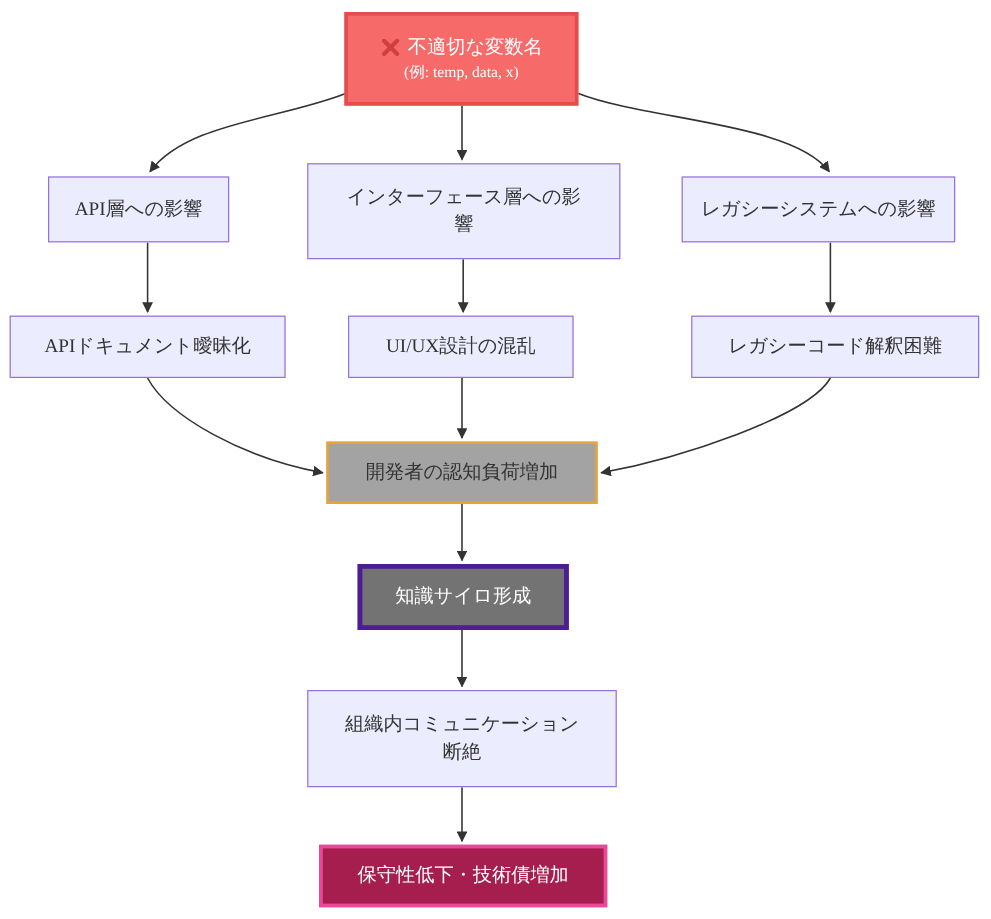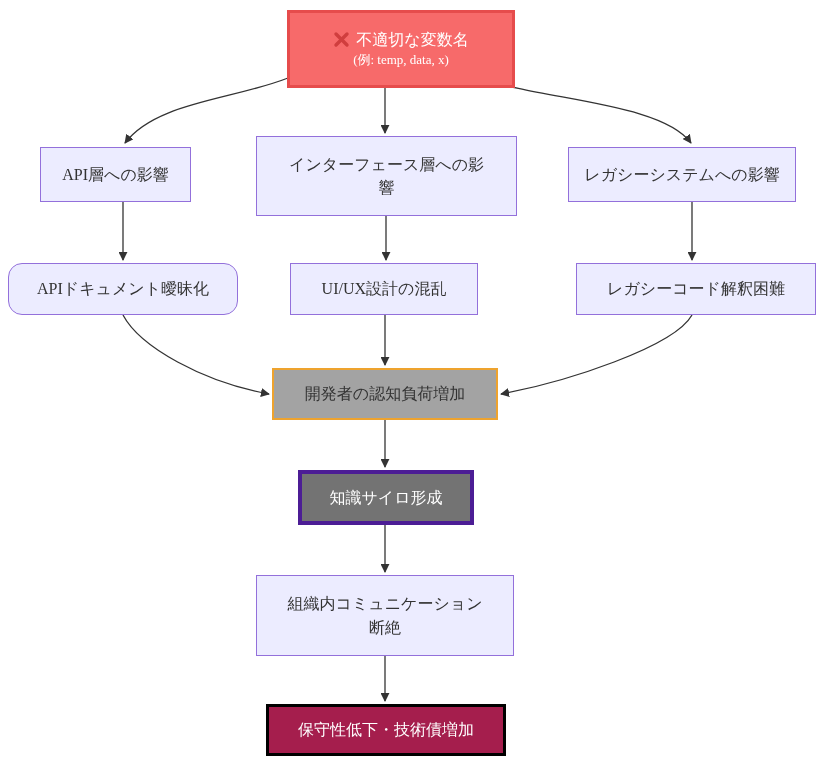--- a/index.html
+++ b/index.html
@@ -14,29 +14,29 @@
     position:absolute; box-sizing:border-box;
     display:flex; align-items:center; justify-content:center;
     text-align:center; font-size:16px; line-height:1.45; color:#333333;
     padding:6px 12px;
   }
   .node .lbl { display:inline-block; }
   .node.lavender { background:#ECECFF; border:1px solid #9370DB; }
   .node.red    { background:#F76A6A; border:3px solid #E64C4C; color:#ffffff; }
   .node.yellow { background:#a3a3a3; border:2px solid #EEA32E; color:#333333; }
   .node.orange { background:#737373; border:4px solid #4c1d95; color:#ffffff; }
-  .node.maroon { background:#A51E4D; border:3px solid #000000; color:#ffffff; }
+  .node.maroon { background:#A51E4D; border:3px solid #ec4899; color:#ffffff; }
   .node.two-line { padding:8px 28px; }
 
   
-  .pos-root      { left:287px; top:10px;  width:228px; height:78px; flex-direction:column; }
+  .pos-root      { left:287px; top:10px;  width:195px; height:78px; flex-direction:column; }
   .pos-api-layer { left:40px;  top:147px; width:151px; height:55px; }
   .pos-if-layer  { left:256px; top:136px; width:261px; height:80px; }
   .pos-lg-layer  { left:568px; top:147px; width:228px; height:55px;align-items:center; }
-  .pos-api-doc   { left:8px;   top:263px; width:230px; height:52px;border-radius:14px; }
+  .pos-api-doc   { left:8px;   top:263px; width:230px; height:52px; }
   .pos-uiux      { left:290px; top:263px; width:188px; height:52px; }
   .pos-lg-code   { left:576px; top:263px; width:240px; height:52px; }
   .pos-cognitive { left:272px; top:368px; width:226px; height:52px; }
   .pos-silo      { left:298px; top:470px; width:176px; height:55px; }
   .pos-comm      { left:256px; top:575px; width:258px; height:81px; }
   .pos-maintain  { left:266px; top:704px; width:240px; height:52px; }
 
   .root-line1 { display:flex; align-items:center; gap:6px; justify-content:center; }
   .root-line2 { font-size:13px; }
   .cross-icon { display:inline-flex; width:17px; height:17px; }

